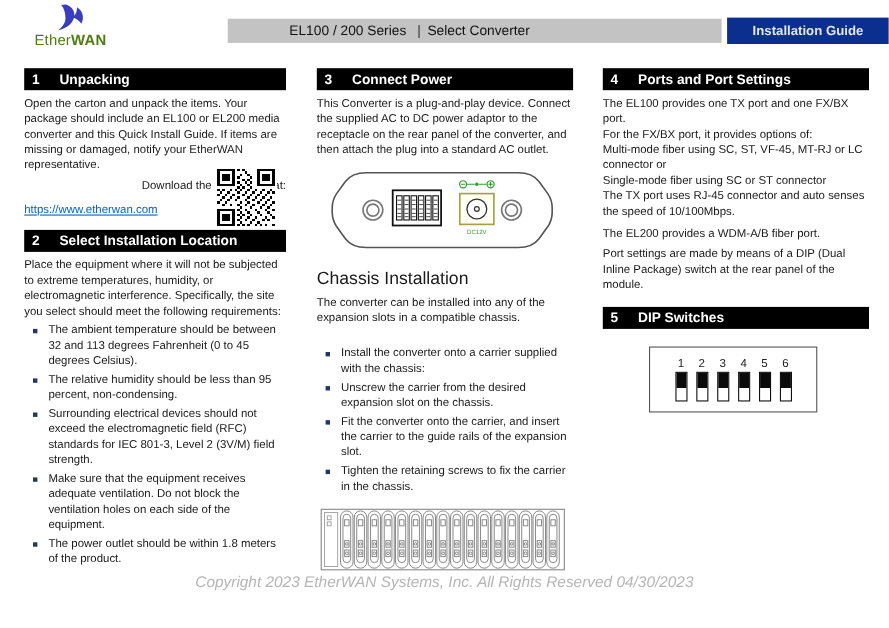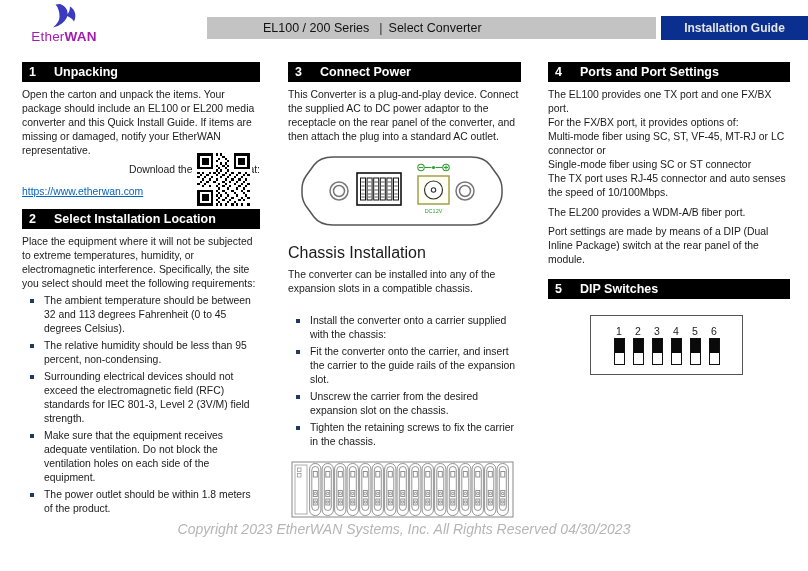--- a/index.html
+++ b/index.html
@@ -4,21 +4,21 @@
 <style>
   html,body{margin:0;padding:0;}
   body{
     width:808px;height:571px;position:relative;overflow:hidden;
     background:#ffffff;color:#1a1a1a;
     font-family:"Liberation Sans",sans-serif;
   }
   
   .logo{position:absolute;left:22px;top:3px;width:84px;text-align:center;}
   .logo .mark{display:block;margin:0 auto;}
-  .logo .brand{font-size:13.5px;color:#a21caf;letter-spacing:.2px;line-height:12px;}
+  .logo .brand{font-size:13.5px;color:#4d7c0f;letter-spacing:.2px;line-height:12px;}
   .logo .brand b{font-weight:bold;}
   .product-bar{
     position:absolute;left:207px;top:17px;width:449px;height:22px;
     background:#c3c3c3;display:flex;align-items:center;
     font-size:12.5px;padding-left:14px;box-sizing:border-box;color:#111;
   }
   .product-bar .series{font-weight:normal;padding-left:42px;}
   .product-bar .pipe{margin:0 6px 0 10px;color:#333;}
   .guide-badge{
     position:absolute;left:661px;top:16px;width:147px;height:24px;
@@ -204,25 +204,25 @@
   <p class="sub-head">Chassis Installation</p>
   <p class="body-p">The converter can be installed into any of the expansion slots in a compatible chassis.</p>
 
   <div style="margin-top:18px;">
     <div class="bullet">
         <span class="bmark"></span>
         <span class="btext">Install the converter onto a carrier supplied with the chassis:</span>
       </div>
     <div class="bullet">
         <span class="bmark"></span>
+        <span class="btext">Unscrew the carrier from the desired expansion slot on the chassis.</span>
+      </div>
+    <div class="bullet">
+        <span class="bmark"></span>
         <span class="btext">Fit the converter onto the carrier, and insert the carrier to the guide rails of the expansion slot.</span>
-      </div>
-    <div class="bullet">
-        <span class="bmark"></span>
-        <span class="btext">Unscrew the carrier from the desired expansion slot on the chassis.</span>
       </div>
     <div class="bullet">
         <span class="bmark"></span>
         <span class="btext">Tighten the retaining screws to fix the carrier in the chassis.</span>
       </div>
   </div>
 
   <div class="chassis-wrap">
     <svg width="226" height="62" viewBox="0 0 224 62">
       <rect x="1" y="3" width="221" height="55" fill="#fff" stroke="#888" stroke-width="1"></rect>

